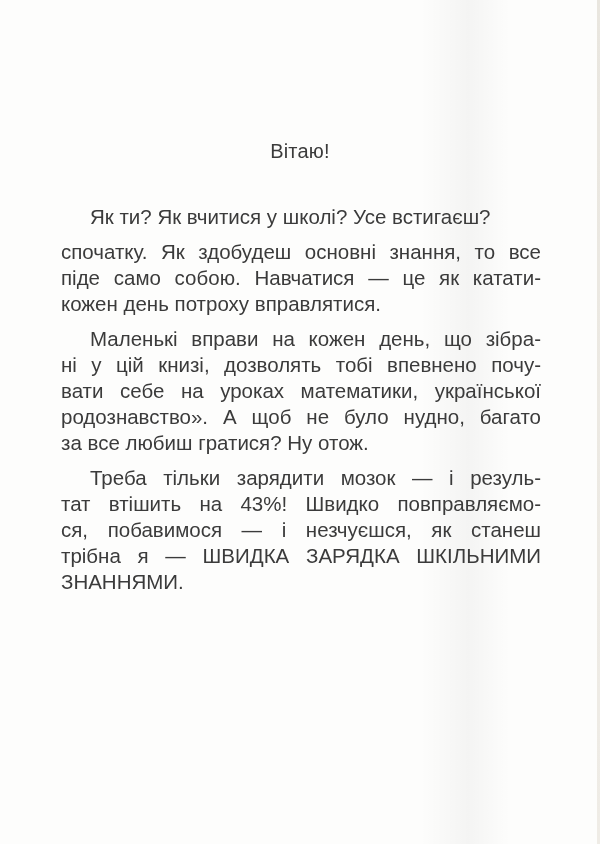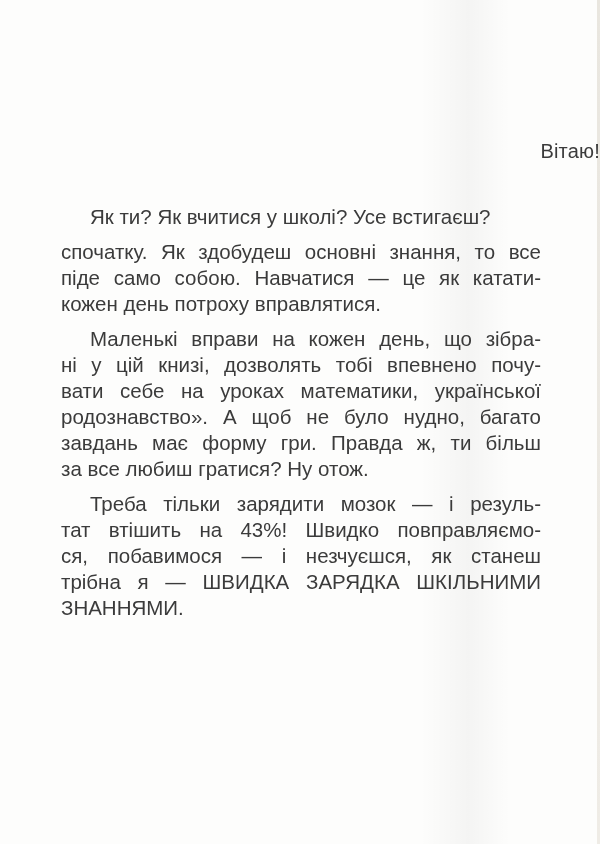--- a/index.html
+++ b/index.html
@@ -27,21 +27,21 @@
       position: absolute;
       right: 0; top: 0;
       width: 3px; height: 844px;
       background: linear-gradient(180deg, #e9e6df, #efece6);
     }
     .title {
       position: absolute;
       left: 0;
       width: 600px;
       top: 139px;
-      text-align: right;
+      text-align: center;
       font-size: 20px;
       line-height: 24px;
       letter-spacing: 0.2px;
     }
     .body-text {
       position: absolute;
       left: 61px;
       top: 204px;
       width: 480px;
       font-size: 20.5px;
@@ -76,21 +76,20 @@
       <span class="line">спочатку. Як здобудеш основні знання, то все</span>
       <span class="line">піде само собою. Навчатися — це як катати-</span>
       <span class="line last">кожен день потроху вправлятися.</span>
     </div>
 
     <div class="para-block">
       <span class="line first">Маленькі вправи на кожен день, що зібра-</span>
       <span class="line">ні у цій книзі, дозволять тобі впевнено почу-</span>
       <span class="line">вати себе на уроках математики, української</span>
       <span class="line">родознавство». А щоб не було нудно, багато</span>
-      <span class="line">завдань має форму гри. Правда ж, ти більш</span>
       <span class="line last">за все любиш гратися? Ну отож.</span>
     </div>
 
     <div class="para-block">
       <span class="line first">Треба тільки зарядити мозок — і резуль-</span>
       <span class="line">тат втішить на 43%! Швидко повправляємо-</span>
       <span class="line">ся, побавимося — і незчуєшся, як станеш</span>
       <span class="line">трібна я — ШВИДКА ЗАРЯДКА ШКІЛЬНИМИ</span>
       <span class="line last">ЗНАННЯМИ.</span>
     </div>

